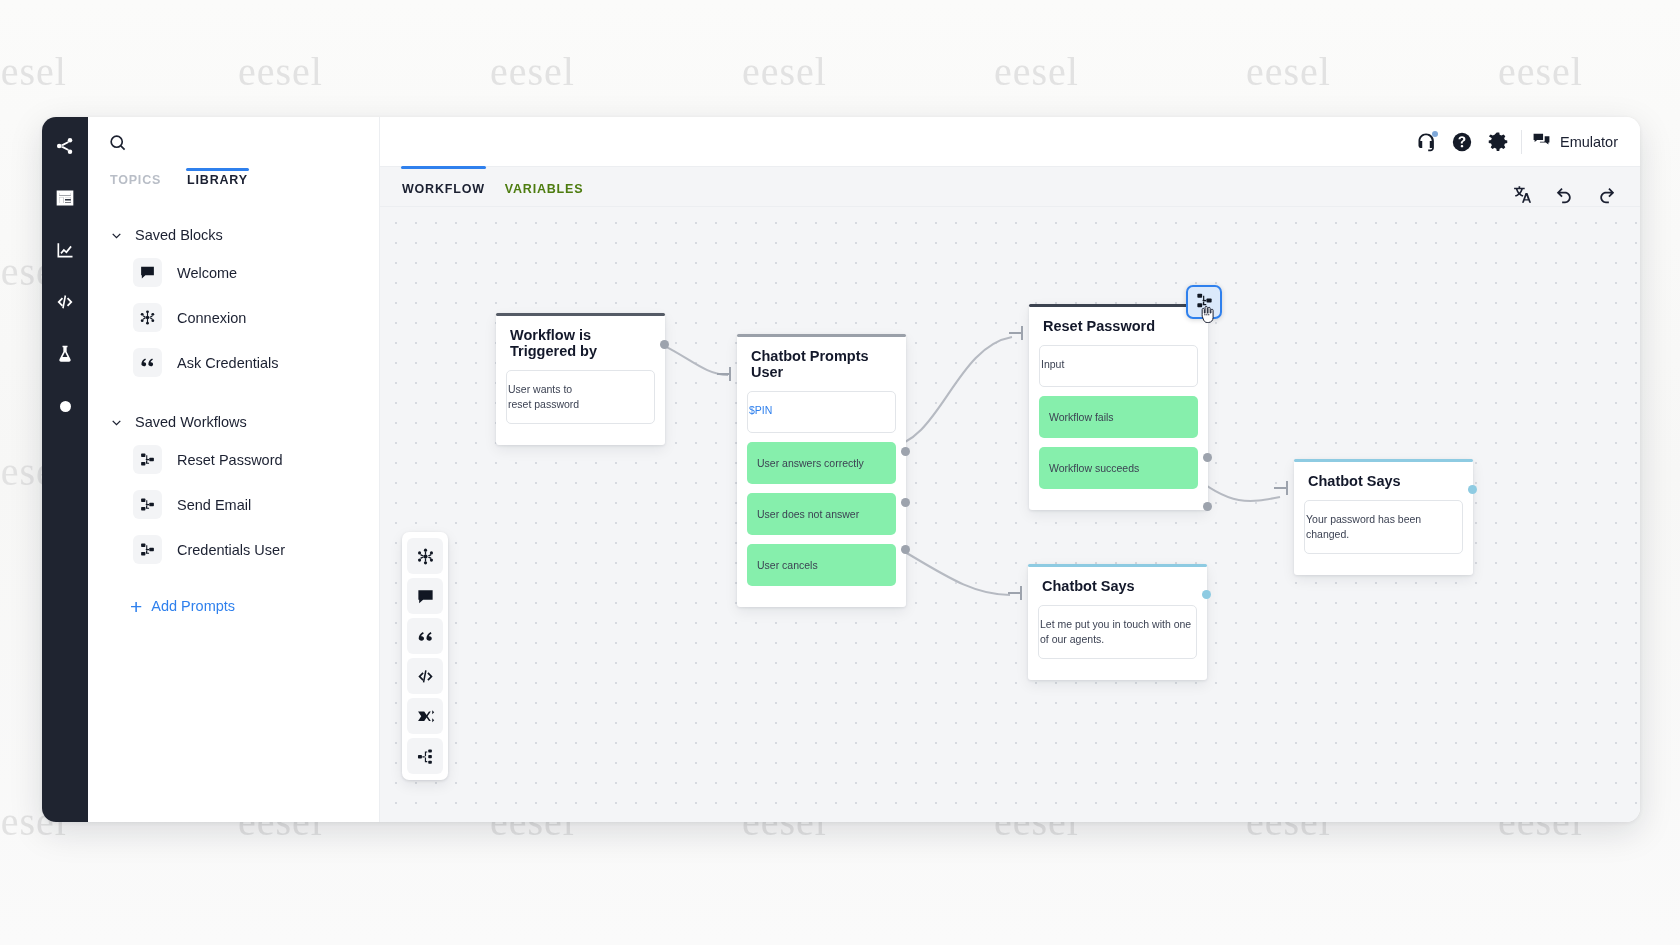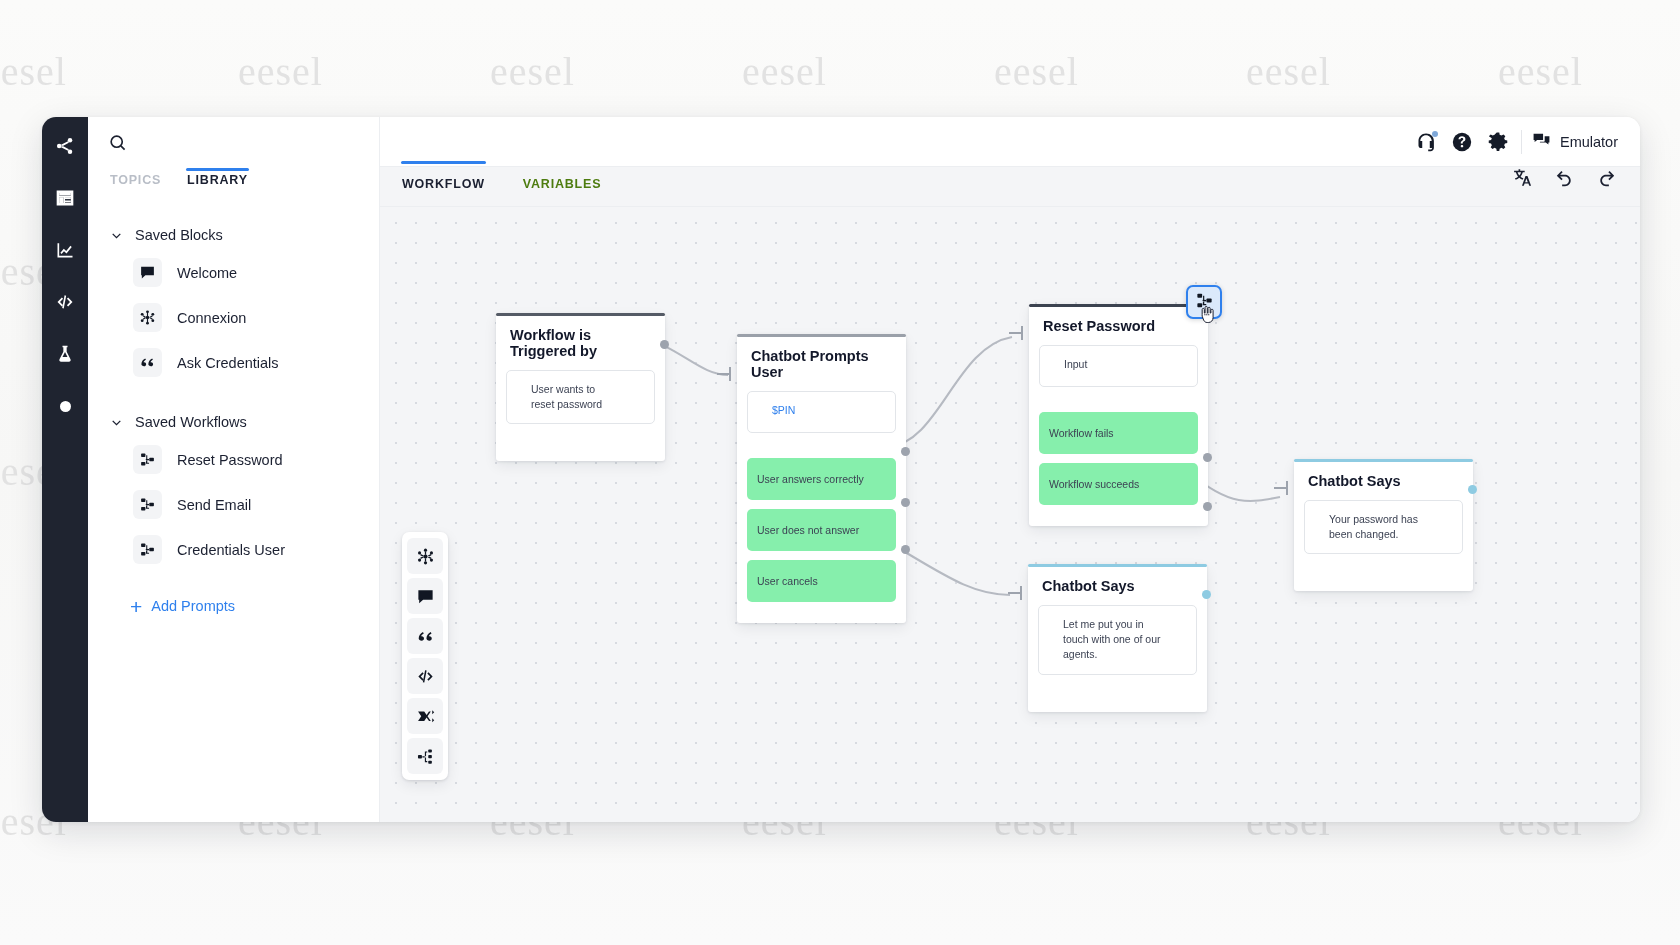--- a/index.html
+++ b/index.html
@@ -130,21 +130,21 @@
   }
   .top-icon { width:26px; height:26px; display:flex; align-items:center; justify-content:center; cursor:pointer; position:relative; }
   .top-icon svg { width:22px; height:22px; fill:#151b28; }
   .notif-dot { position:absolute; top:2px; right:1px; width:6px; height:6px; border-radius:50%; background:#7fa8d8; }
   .top-div { width:1px; height:24px; background:#e4e6ea; }
   #emulator-btn { display:flex; align-items:center; gap:9px; cursor:pointer; font-size:14.5px; color:#1b2031; }
   #emulator-btn svg { width:19px; height:19px; fill:#151b28; }
 
   #canvas-tabs {
     height:40px; background:#f4f5f7;
-    display:flex; align-items:flex-start; gap:38px;
+    display:flex; align-items:flex-end; gap:20px;
     padding-left:22px;
     border-bottom:1px solid #eceef1;
     position:relative;
   }
   .ctab { font-size:12.5px; font-weight:bold; letter-spacing:.8px; cursor:pointer; position:relative; padding:10px 0; }
   .ctab.active { color:#1b2031; }
   .ctab.active::before { content:""; position:absolute; left:-1px; right:-1px; top:-6px; height:3px; background:#2f80ed; border-radius:2px; }
   .ctab.inactive { color:#4d7c0f; }
   #canvas-tools { margin-left:auto; display:flex; gap:20px; padding-right:22px; }
   #canvas-tools .ct { width:22px; height:22px; cursor:pointer; }
@@ -166,23 +166,23 @@
     background:#ffffff;
     border-radius:3px;
     box-shadow:0 1px 3px rgba(20,25,40,.10), 0 5px 14px rgba(20,25,40,.07);
     padding:11px 10px 12px 10px;
   }
   .node-topbar { position:absolute; left:0; right:0; top:-3px; height:3px; border-radius:2px; }
   .node-title { font-size:14.5px; font-weight:bold; color:#13182a; padding:3px 4px 11px 4px; }
   .field {
     border:1px solid #e2e5e9; border-radius:5px;
     background:#ffffff;
-    padding:11px 24px;
+    padding:11px 1px;
     font-size:10.5px; color:#3c4253; line-height:1.45;
-    margin-bottom:25px;
+    margin-bottom:9px;
     min-height:42px;
   }
   .field.tall { min-height:46px; }
   .branch {
     background:#86efac; border-radius:5px;
     padding:13px 10px; font-size:10.5px; color:#3c4253;
     margin-bottom:9px; min-height:42px;
     display:flex; align-items:center;
   }
   .port { position:absolute; width:9px; height:9px; border-radius:50%; background:#9da3ad; }

